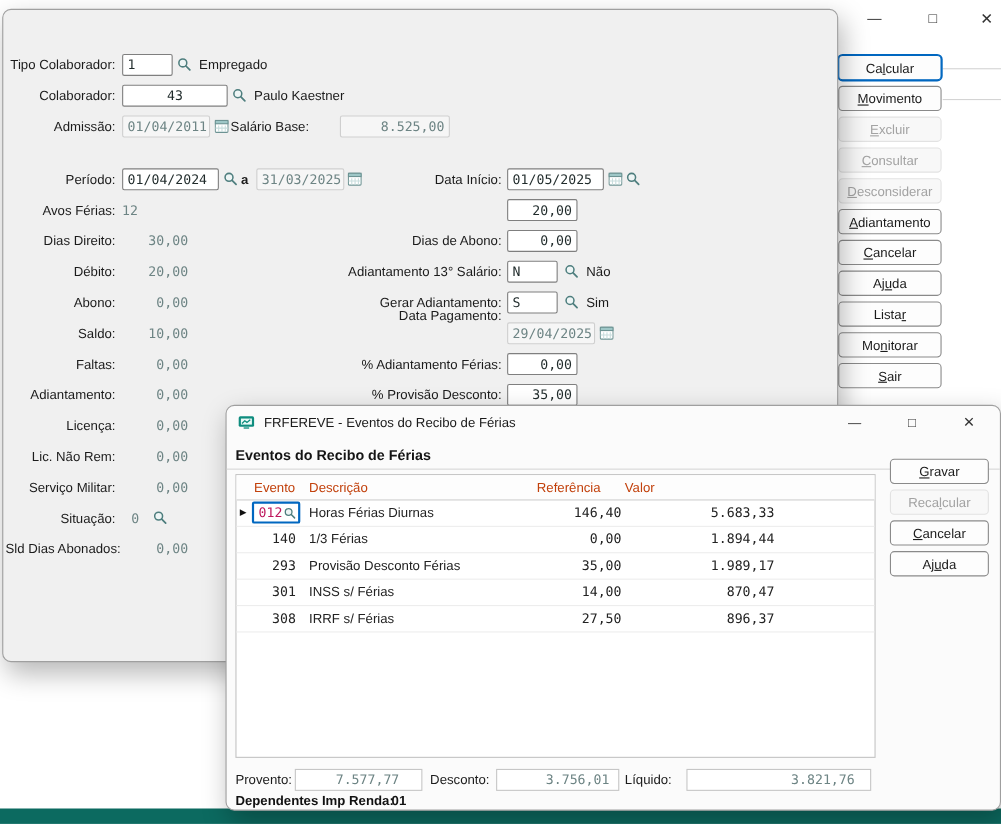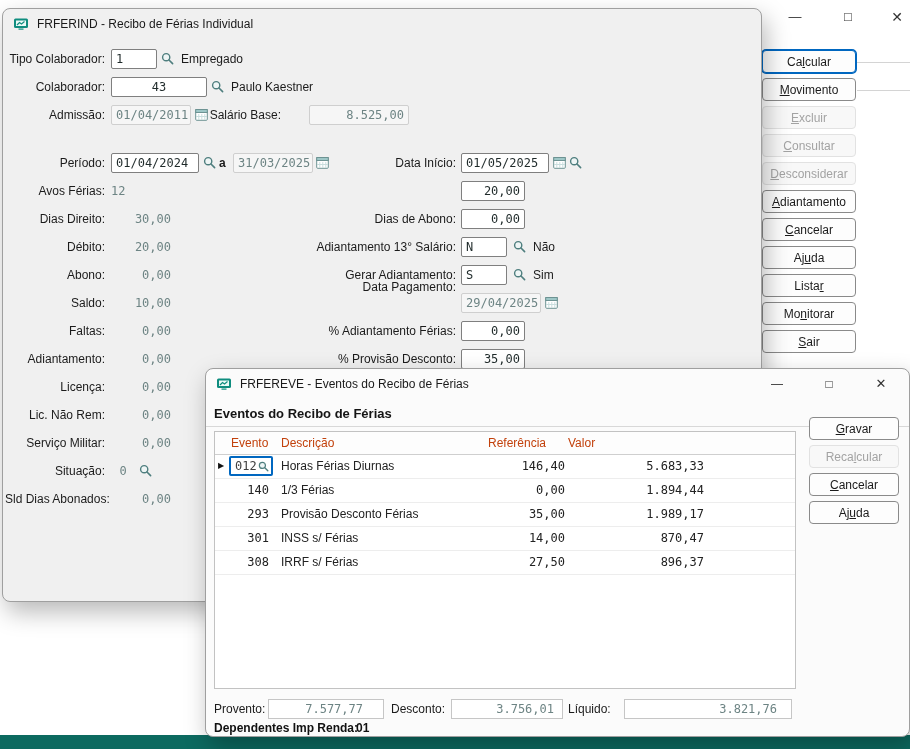--- a/index.html
+++ b/index.html
@@ -49,21 +49,21 @@
   .grid-header{position:absolute;left:0;top:0;right:0;height:22px;background:#fdfdfd;
                border-bottom:1px solid #cfcfcf;}
   .ghdr{position:absolute;top:0;height:22px;line-height:22px;font-size:12px;color:#c2410c;white-space:nowrap;}
   .grow{position:absolute;left:0;right:0;height:24px;border-bottom:1px solid #ededed;}
   .gcell{position:absolute;height:24px;line-height:24px;font-size:12px;color:#222;white-space:nowrap;}
   .gcell.num{font-family:"DejaVu Sans Mono",monospace;text-align:right;}
   .sel-marker{position:absolute;left:3px;top:0;height:24px;line-height:24px;font-size:8px;color:#111;}
   .cell-focus{position:absolute;left:14px;top:2px;width:44px;height:20px;box-sizing:border-box;
               background:#fff;border:2px solid var(--accent,#0067c0);border-radius:2px;display:flex;
               align-items:center;justify-content:space-between;padding:0 2px 0 4px;
-              font-family:"DejaVu Sans Mono",monospace;font-size:12px;color:#404040;}
+              font-family:"DejaVu Sans Mono",monospace;font-size:12px;color:#be185d;}
   .tot{position:absolute;height:20px;box-sizing:border-box;background:#fff;border:1px solid #c6c6c6;
        font-family:"DejaVu Sans Mono",monospace;font-size:12px;color:var(--readonly-text,#6d8484);
        display:flex;align-items:center;justify-content:flex-end;}
   .dep{position:absolute;height:15px;line-height:15px;font-size:12px;font-weight:bold;color:#111;white-space:nowrap;}
   .footer-strip{position:absolute;left:0;top:735px;width:910px;height:14px;
                 background:var(--footer-teal,#0c6a60);}
   .bg-line{position:absolute;height:1px;background:#d4d4d4;}
 </style>
 </head>
 <body>
@@ -84,31 +84,20 @@
   <div class="btn disabled" style="left:762px;top:134px;width:94px"><u>C</u>onsultar</div>
   <div class="btn disabled" style="left:762px;top:162px;width:94px"><u>D</u>esconsiderar</div>
   <div class="btn" style="left:762px;top:190px;width:94px"><u>A</u>diantamento</div>
   <div class="btn" style="left:762px;top:218px;width:94px"><u>C</u>ancelar</div>
   <div class="btn" style="left:762px;top:246px;width:94px">Aj<u>u</u>da</div>
   <div class="btn" style="left:762px;top:274px;width:94px">Lista<u>r</u></div>
   <div class="btn" style="left:762px;top:302px;width:94px">Mo<u>n</u>itorar</div>
   <div class="btn" style="left:762px;top:330px;width:94px"><u>S</u>air</div>
 
   <div class="window main-win" style="left:2px;top:8px;width:758px;height:592px">
-    <div class="titlebar">
-      <span class="app-icn" style="line-height:0">
-        <svg width="16" height="16" viewBox="0 0 16 16">
-            <rect x="1" y="2.5" width="14" height="9.5" rx="1.5" fill="#0f8d7f"></rect>
-            <rect x="3" y="4.5" width="10" height="5.5" fill="#eafaf7"></rect>
-            <path d="M4 9 L6.5 6.5 L8.5 8 L11.5 5.5" fill="none" stroke="#0f8d7f" stroke-width="1.2"></path>
-            <rect x="5.5" y="12.5" width="5" height="1.2" fill="#0f8d7f"></rect>
-          </svg>
-      </span>
-      <span class="title-text">FRFERIND - Recibo de Férias Individual</span>
-    </div>
 
     <div class="lbl" style="left:2px;top:40px;width:100px">Tipo Colaborador:</div>
     <div class="fld" style="left:108px;top:40px;width:46px">1</div>
     <span class="icon" style="left:158px;top:43px">
       <svg width="13" height="13" viewBox="0 0 13 13">
           <circle cx="5.2" cy="5.2" r="3.6" fill="#eef5f5" stroke="#4e7e7e" stroke-width="1.4"></circle>
           <line x1="8" y1="8" x2="11.6" y2="11.6" stroke="#4e7e7e" stroke-width="1.6" stroke-linecap="round"></line>
         </svg>
     </span>
     <div class="desc" style="left:178px;top:40px">Empregado</div>

